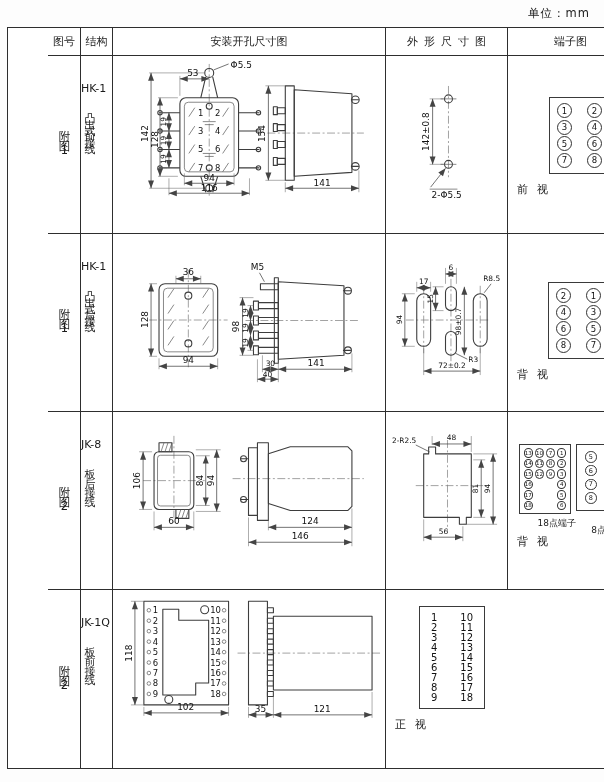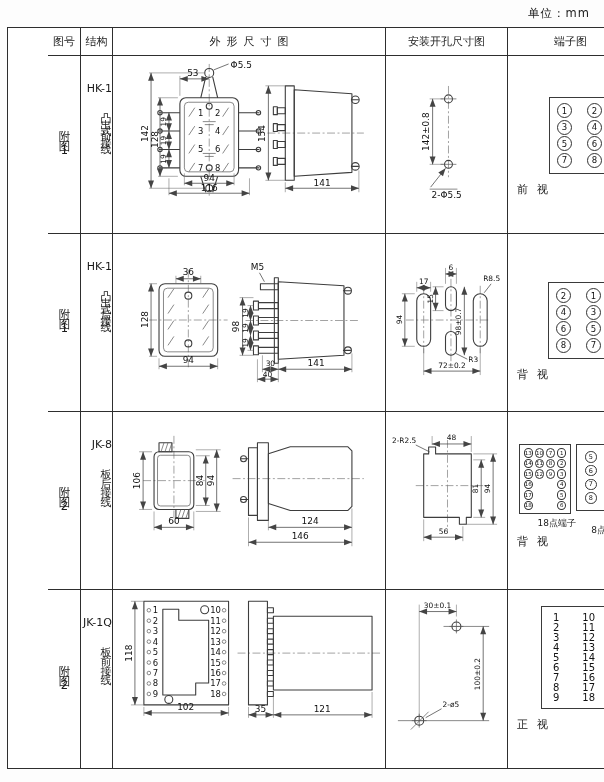--- a/index.html
+++ b/index.html
@@ -18,21 +18,21 @@
     padding-left:40px;
   }
   .cell { position:relative; overflow:hidden; background:#fff;
           border-right:1px solid #2e2e2e; border-bottom:1px solid #2e2e2e; }
   .cell.cR { border-right:none; }
   .cell.cB { border-bottom:none; }
   .hd { display:flex; align-items:center; justify-content:center; font-size:11px; }
   .hd-sp { letter-spacing:6px; text-indent:6px; }
   .figcell { display:flex; align-items:center; justify-content:center; }
   .vfig { writing-mode:vertical-lr; text-orientation:upright; letter-spacing:11px; font-size:11.5px; }
-  .structcell { display:flex; flex-direction:column; align-items:flex-end; padding-top:26px; gap:9px; }
+  .structcell { display:flex; flex-direction:column; align-items:flex-start; padding-top:26px; gap:9px; }
   .model { font-size:11px; white-space:nowrap; }
   .vtext { writing-mode:vertical-lr; text-orientation:upright; letter-spacing:6px; font-size:11px; }
   .vtext.wide { letter-spacing:9px; }
   .cell-svg { position:absolute; left:0; top:0; width:100%; height:100%; display:block; }
   .draw { fill:none; stroke:#3d3d3d; stroke-width:1.1; stroke-linejoin:round; }
   .thin { fill:none; stroke:#555; stroke-width:0.7; }
   .cl   { fill:none; stroke:#7a7a7a; stroke-width:0.7; stroke-dasharray:8 2.5 2 2.5; }
   .dim  { fill:none; stroke:#444; stroke-width:0.75; }
   .ext  { fill:none; stroke:#6a6a6a; stroke-width:0.55; }
   text.dt  { font-size:9px; fill:#111; text-anchor:middle; }
@@ -60,25 +60,25 @@
 <div class="unit">单位：mm</div>
 
 <div class="tbl">
 
   <div class="cell hd">
       <span>图号</span>
     </div>
   <div class="cell hd">
       <span>结构</span>
     </div>
+  <div class="cell hd">
+      <span>安装开孔尺寸图</span>
+    </div>
   <div class="cell hd hd-sp">
       <span>外形尺寸图</span>
-    </div>
-  <div class="cell hd">
-      <span>安装开孔尺寸图</span>
     </div>
   <div class="cell hd cR">
       <span>端子图</span>
     </div>
 
   <div class="cell figcell">
     <span class="vfig">附图1</span>
   </div>
   <div class="cell structcell">
     <span class="model">HK-1</span>
@@ -504,37 +504,20 @@
           <rect x="155" y="91" width="6" height="5"></rect>
         <rect x="155" y="101.5" width="6" height="5"></rect>
       </g>
       <path class="ext" d="M136,117 V128 M161,102 V128 M260,102 V128"></path>
       <line class="dim" x1="136" y1="125" x2="161" y2="125" marker-start="url(#ar)" marker-end="url(#ar)"></line>
       <text class="dt" x="148" y="122">35</text>
       <line class="dim" x1="161" y1="125" x2="260" y2="125" marker-start="url(#ar)" marker-end="url(#ar)"></line>
       <text class="dt" x="210" y="122">121</text>
     </svg>
   </div>
-  <div class="cell cB">
-    <svg class="cell-svg" viewBox="0 0 122 178">
-      <path class="ext" d="M33.5,14 V131 M71,26 V14"></path>
-      <line class="dim" x1="33.5" y1="21" x2="71" y2="21" marker-start="url(#ar)" marker-end="url(#ar)"></line>
-      <text class="dts" x="52" y="17">30±0.1</text>
-      <circle class="draw" cx="71" cy="36" r="4.5"></circle>
-      <path class="thin" d="M64,36 H78 M71,29 V43"></path>
-      <path class="thin" d="M58,36 H104"></path>
-      <circle class="draw" cx="33.5" cy="131" r="4.5"></circle>
-      <path class="thin" d="M26,131 H41 M33.5,124 V138 M12,131 H104"></path>
-      <path class="thin" d="M25,140 L43,122"></path>
-      <line class="dim" x1="98" y1="36" x2="98" y2="131" marker-start="url(#ar)" marker-end="url(#ar)"></line>
-      <text class="dts" x="95" y="84" transform="rotate(-90 95 84)">100±0.2</text>
-      <path class="dim" d="M56,119 L40,128"></path>
-      <text class="dts st" x="57" y="117">2-ø5</text>
-    </svg>
-  </div>
   <div class="cell cR cB">
     <div class="tbox" style="left:33px; top:16px; width:66px; height:103px; padding:6px 11px;">
       <div class="tcol">
           <span class="tnum">1</span>
           <span class="tnum">2</span>
           <span class="tnum">3</span>
           <span class="tnum">4</span>
           <span class="tnum">5</span>
           <span class="tnum">6</span>
           <span class="tnum">7</span>

